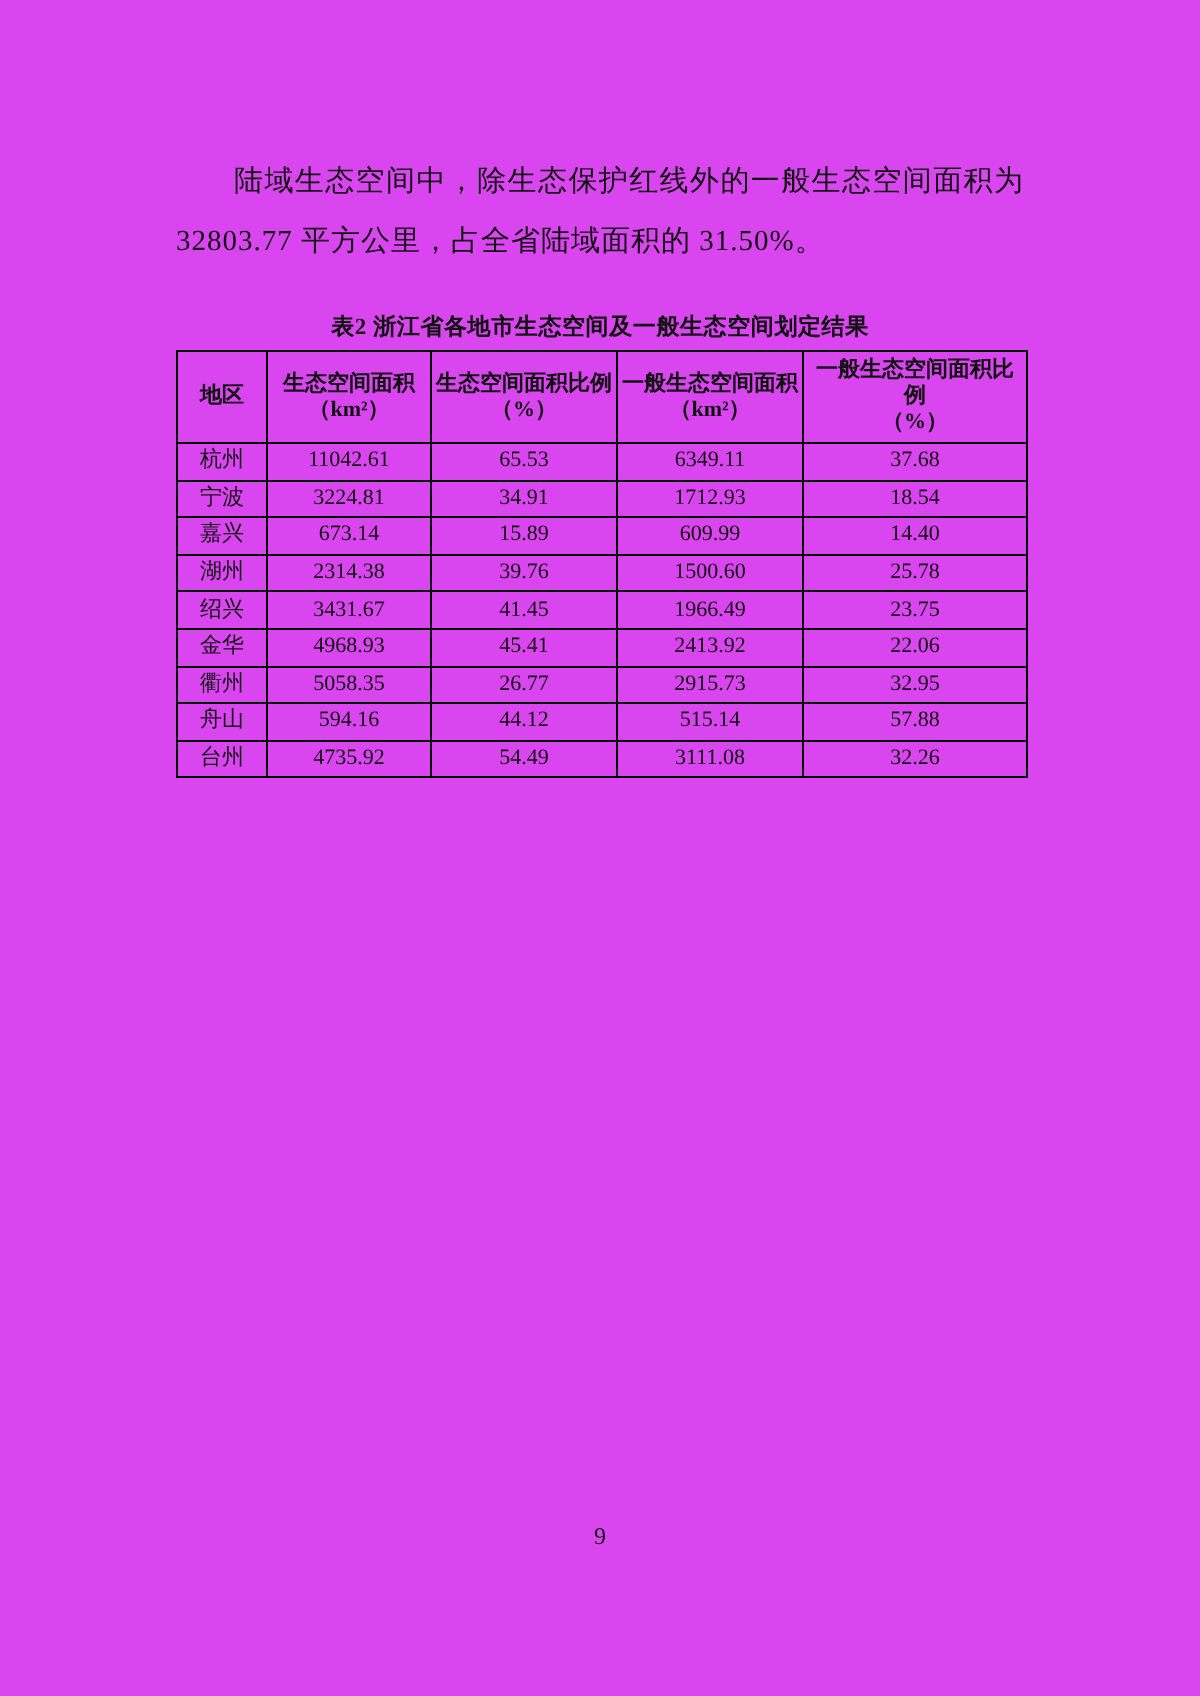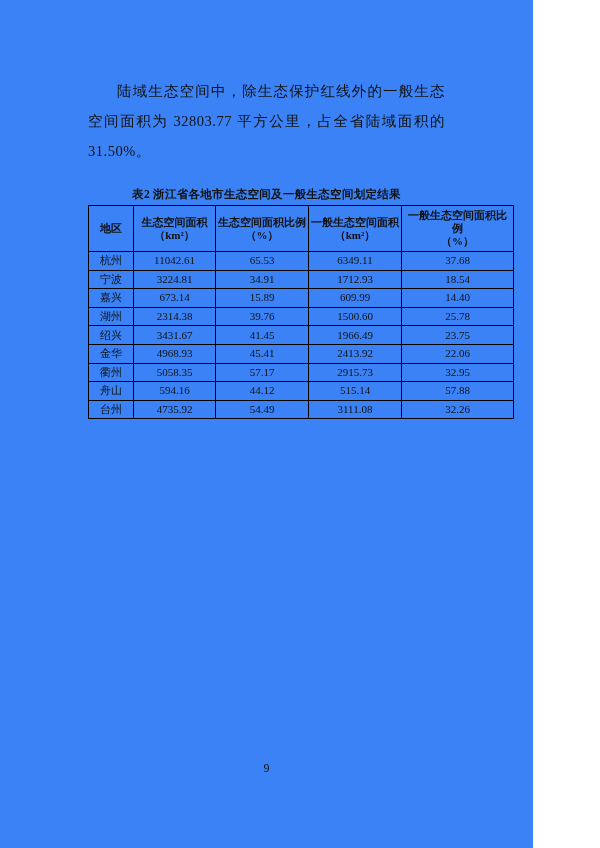--- a/index.html
+++ b/index.html
@@ -8,23 +8,23 @@
     background: #ffffff;
     width: 600px;
     height: 848px;
     font-family: "Liberation Serif", "DejaVu Serif", serif;
     color: #111111;
     position: relative;
     overflow: hidden;
   }
   .page {
     position: relative;
-    width: 533px;
+    width: 600px;
     height: 848px;
-    background: #3b82f6;
+    background: #d946ef;
   }
   .content {
     margin: 0 88px;
   }
   .body-paragraph {
     margin: 0;
     padding-top: 76px;
     font-size: 14.5px;
     line-height: 30px;
     text-indent: 2em;
@@ -156,21 +156,21 @@
           <tr>
             <td>金华</td>
             <td>4968.93</td>
             <td>45.41</td>
             <td>2413.92</td>
             <td>22.06</td>
           </tr>
           <tr>
             <td>衢州</td>
             <td>5058.35</td>
-            <td>57.17</td>
+            <td>26.77</td>
             <td>2915.73</td>
             <td>32.95</td>
           </tr>
           <tr>
             <td>舟山</td>
             <td>594.16</td>
             <td>44.12</td>
             <td>515.14</td>
             <td>57.88</td>
           </tr>

